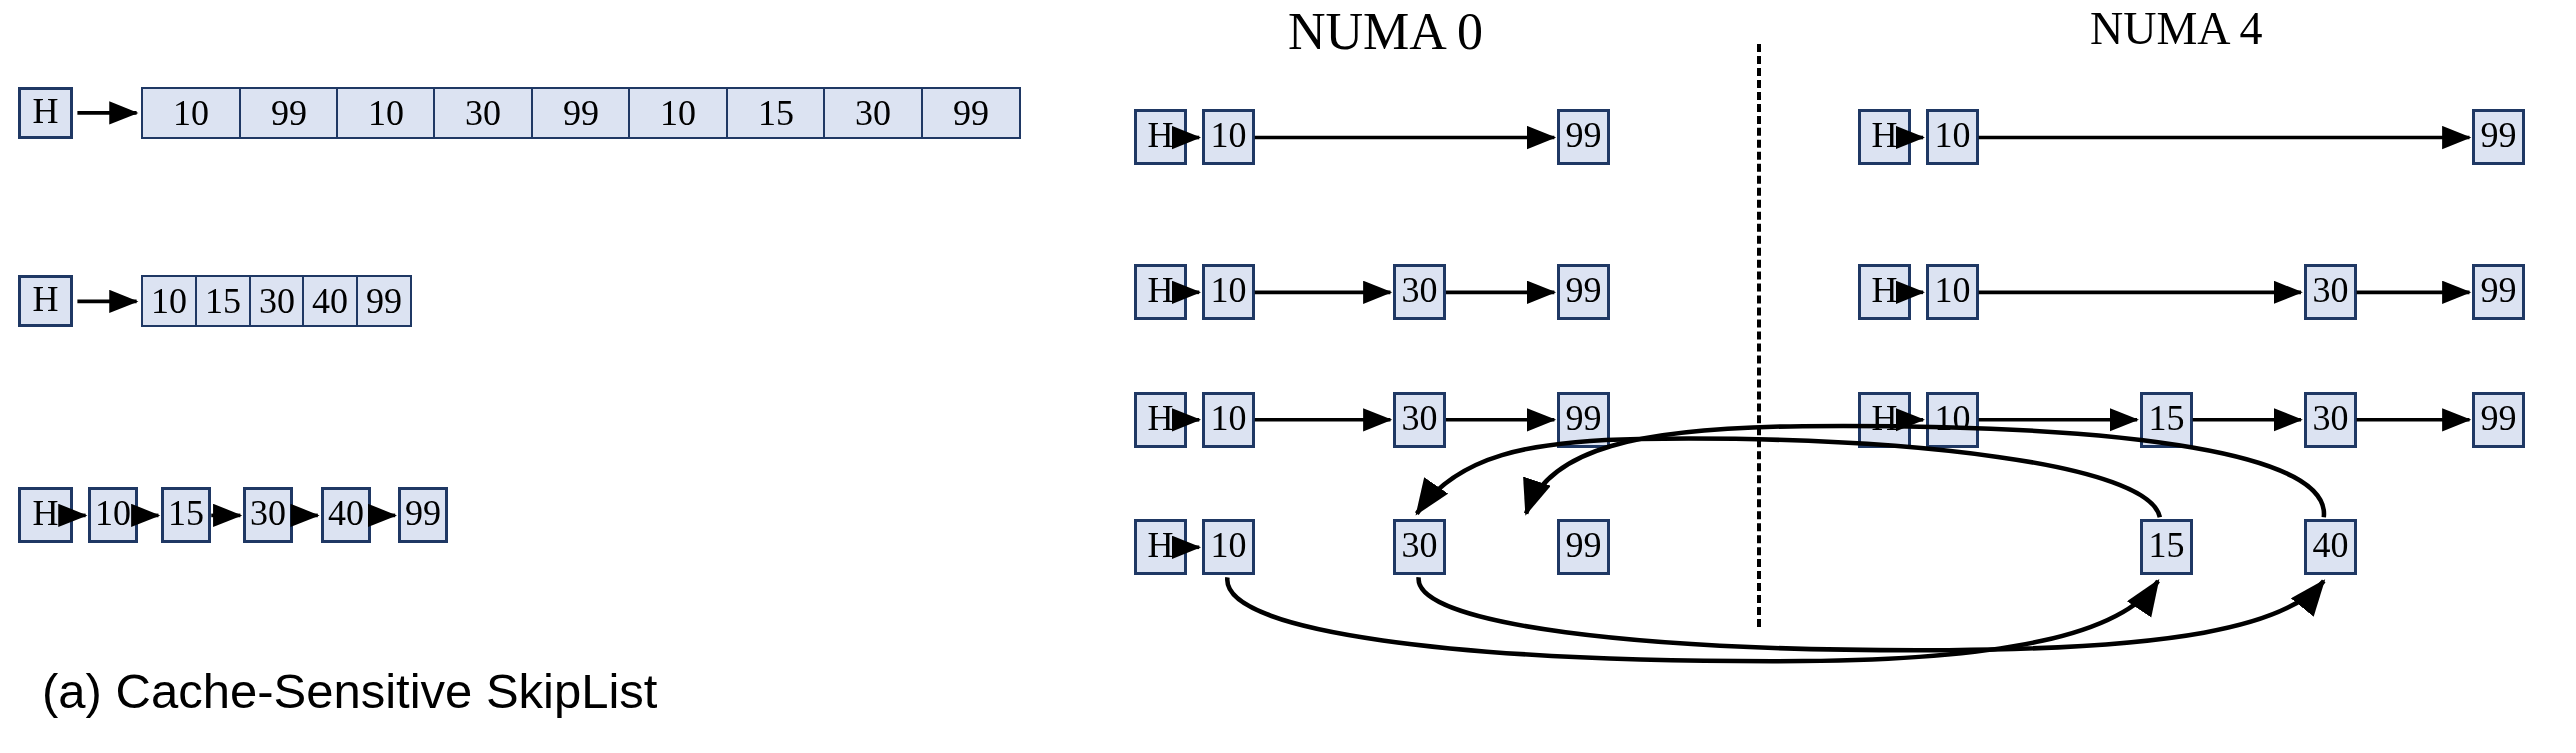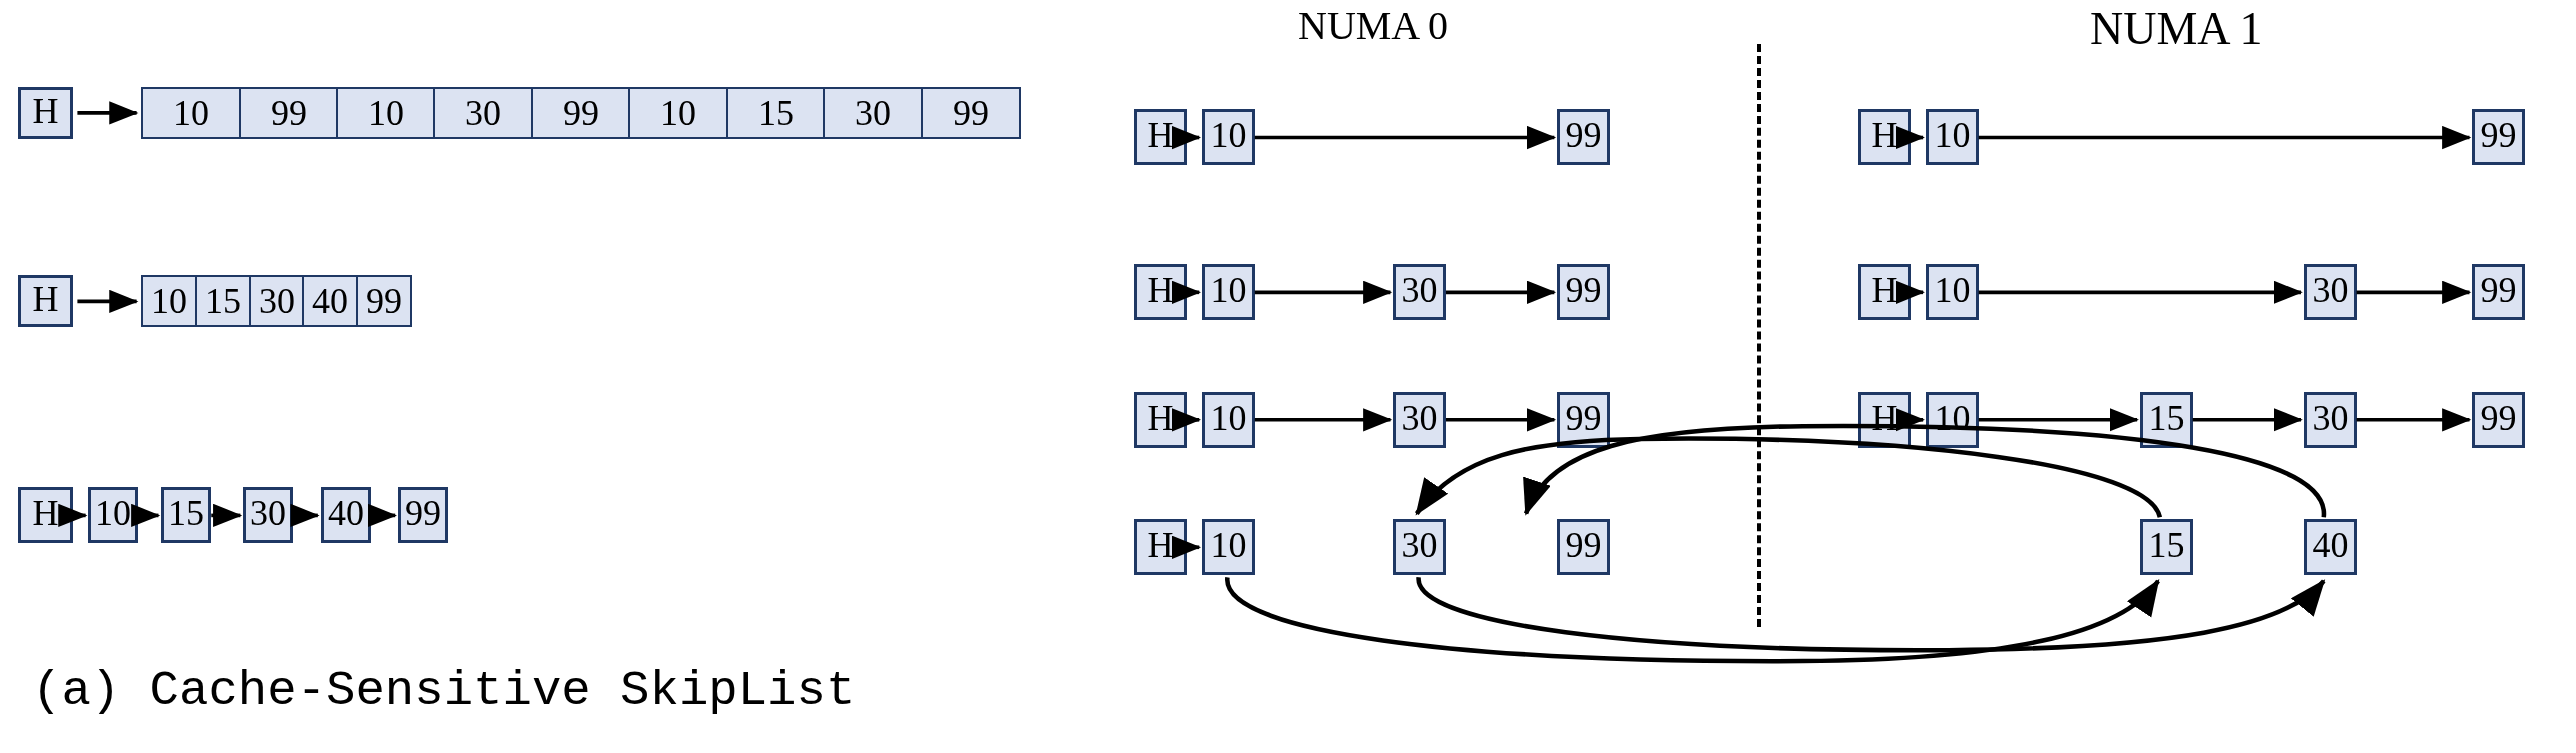--- a/index.html
+++ b/index.html
@@ -24,22 +24,22 @@
     position:absolute;box-sizing:border-box;
     background:#dce3f2;
     border:2.7px solid #1f3864;
     display:flex;align-items:center;justify-content:center;
     font-family:"Liberation Serif","DejaVu Serif",serif;
     line-height:1;color:#000;
   }
 
   .caption{
     position:absolute;
-    font-family:Liberation Mono, monospace;
-    color:#000;white-space:nowrap;
+    font-family:Liberation Sans, sans-serif;
+    color:#000;white-space:nowrap;margin-left:10px;
   }
   .numalabel{
     position:absolute;
     font-family:"Liberation Serif","DejaVu Serif",serif;
     color:#000;white-space:nowrap;
   }
 
   svg.overlay{position:absolute;left:0;top:0;width:2576px;height:754px;pointer-events:none;}
   .divider{
     position:absolute;
@@ -123,22 +123,22 @@
       <div class="node" style="left: 321px; top: 487px; width: 50px; height: 56px; font-size: 36px;">
         <span>40</span>
       </div>
       <div class="node" style="left: 398px; top: 487px; width: 50px; height: 56px; font-size: 36px;">
         <span>99</span>
       </div>
     </div>
 
   <div class="caption" style="left:32px;top:663px;font-size:49px;">(a) Cache-Sensitive SkipList</div>
 
-  <div class="numalabel" style="left:1288px;top:1.8px;font-size:40px;margin-left:10px;">NUMA 0</div>
-  <div class="numalabel" style="left:2090px;top:1.8px;font-size:46px;">NUMA 1</div>
+  <div class="numalabel" style="left:1288px;top:1.8px;font-size:52px;">NUMA 0</div>
+  <div class="numalabel" style="left:2090px;top:1.8px;font-size:46px;">NUMA 4</div>
 
   <div class="divider" style="left:1757px;top:44px;"></div>
 
   <div id="b-numa0">
       <div class="node" style="left: 1134px; top: 109px; width: 53px; height: 56px; font-size: 36px;">
         <span>H</span>
       </div>
       <div class="node" style="left: 1202px; top: 109px; width: 53px; height: 56px; font-size: 36px;">
         <span>10</span>
       </div>

